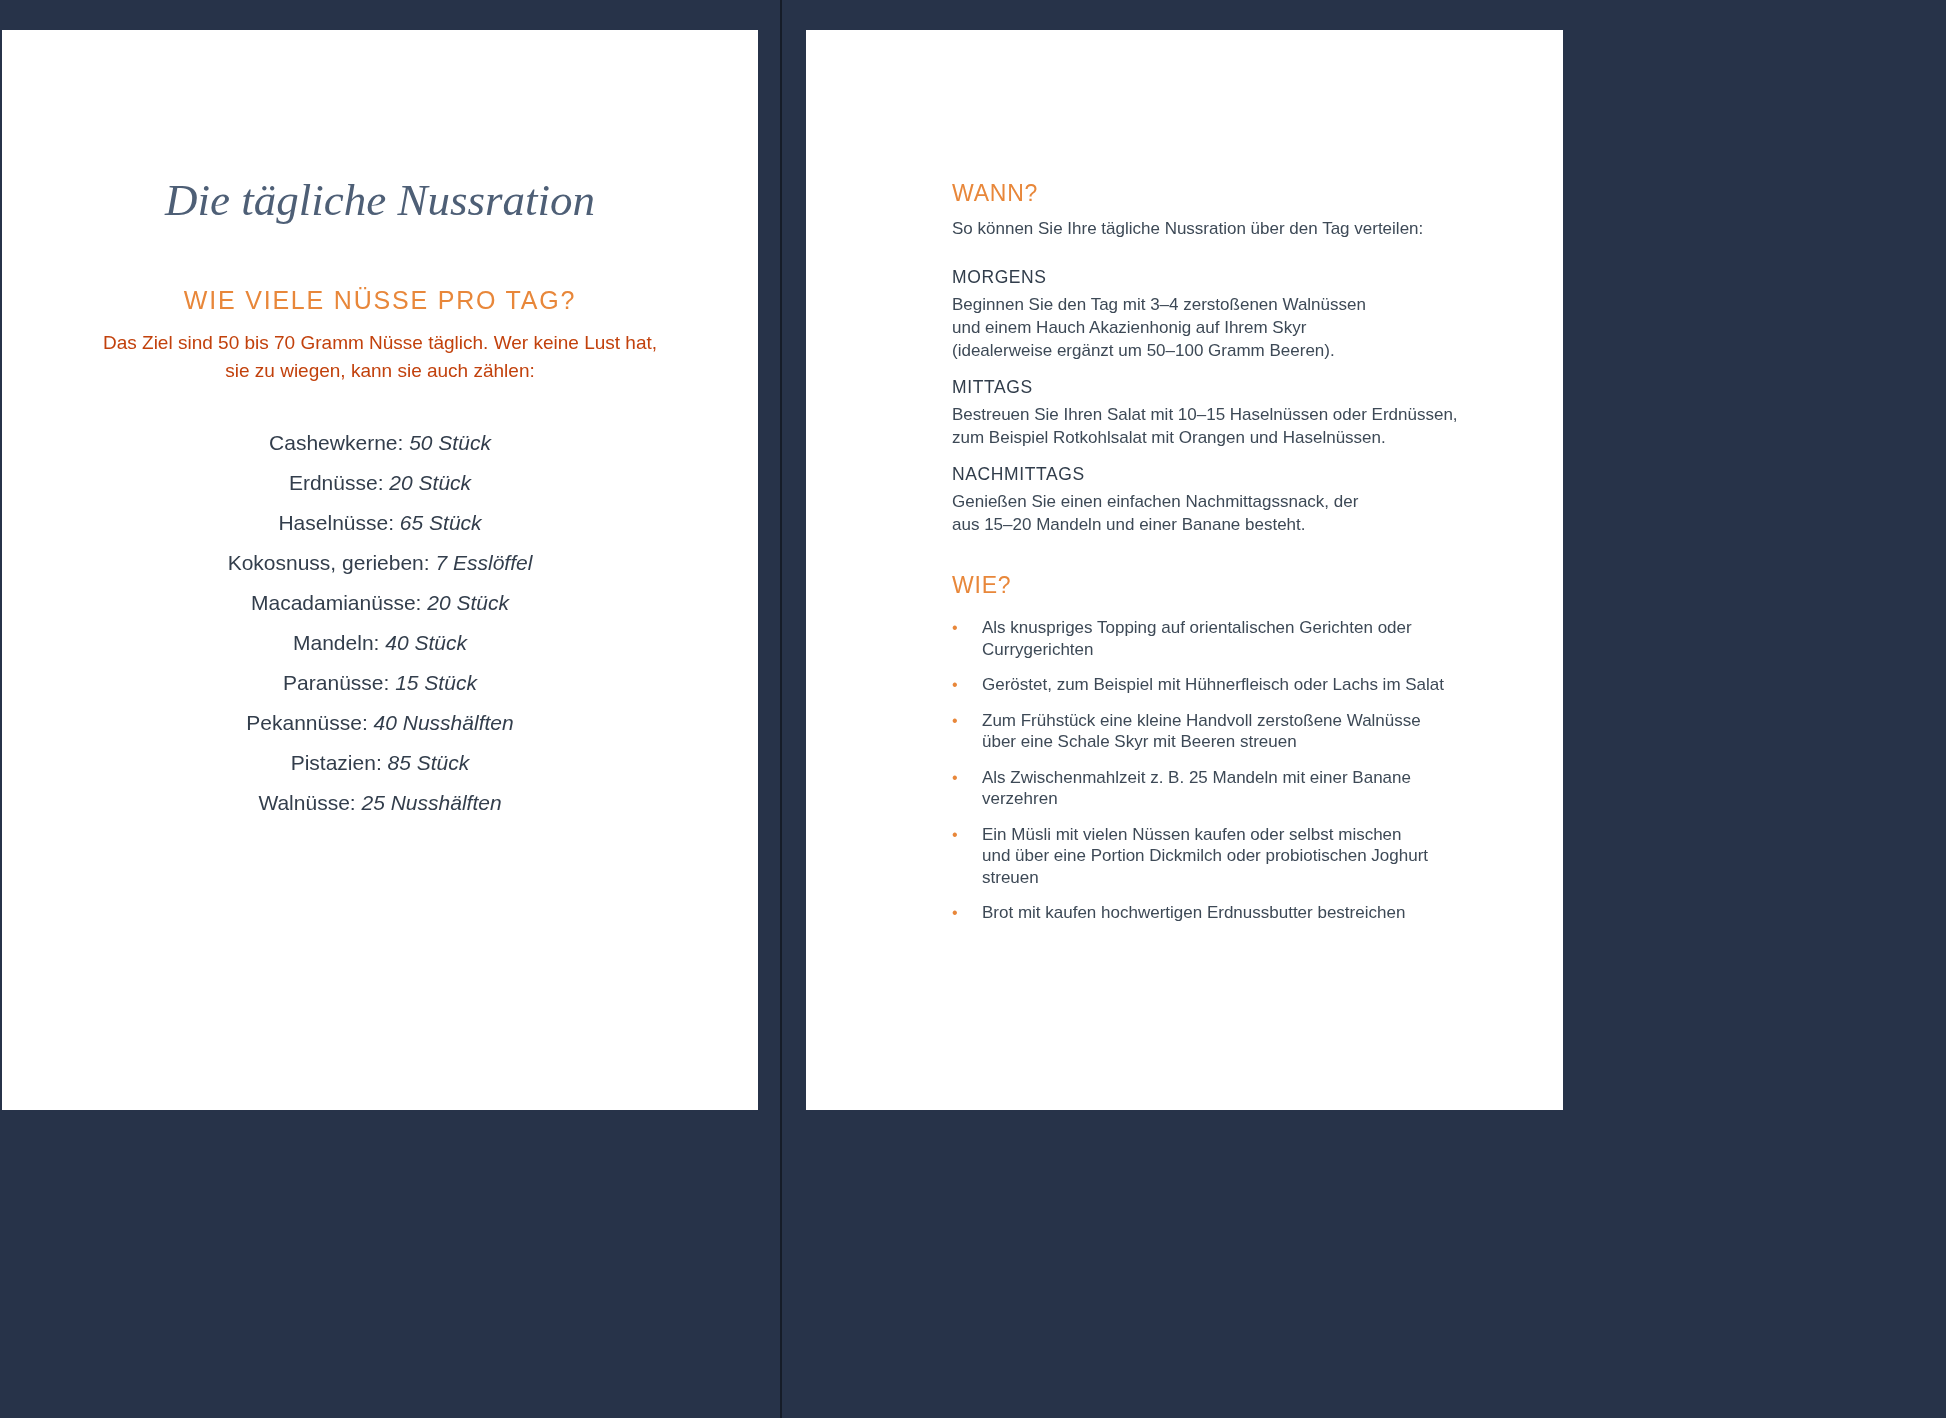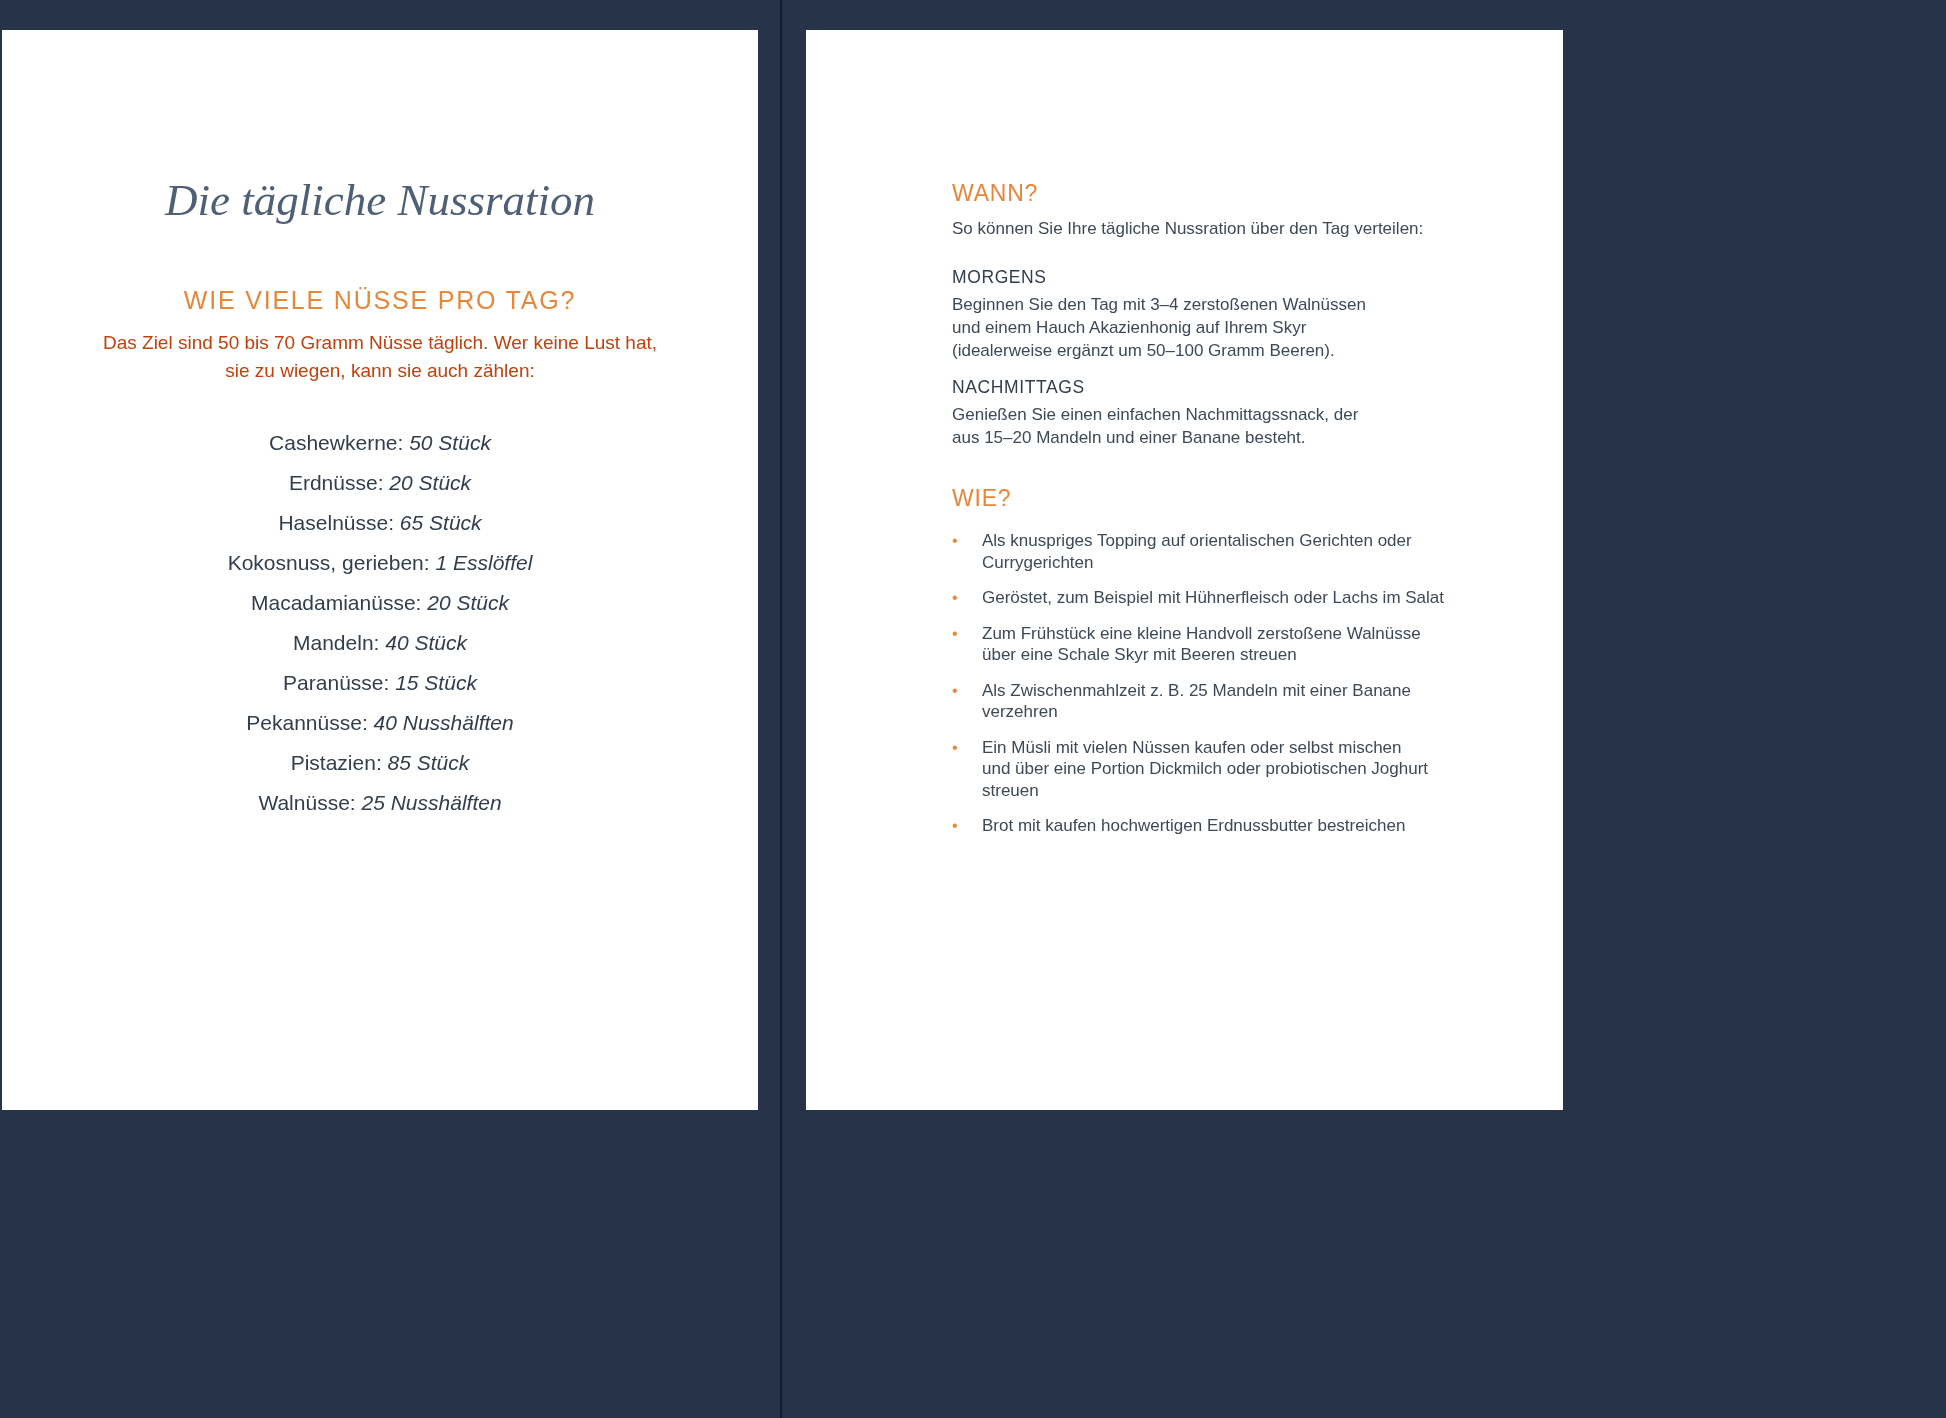--- a/index.html
+++ b/index.html
@@ -134,21 +134,21 @@
         <div class="nut-item">
           <span>Erdnüsse:</span>
           <span class="nut-amount">20 Stück</span>
         </div>
         <div class="nut-item">
           <span>Haselnüsse:</span>
           <span class="nut-amount">65 Stück</span>
         </div>
         <div class="nut-item">
           <span>Kokosnuss, gerieben:</span>
-          <span class="nut-amount">1 Esslöffel</span>
+          <span class="nut-amount">7 Esslöffel</span>
         </div>
         <div class="nut-item">
           <span>Macadamianüsse:</span>
           <span class="nut-amount">20 Stück</span>
         </div>
         <div class="nut-item">
           <span>Mandeln:</span>
           <span class="nut-amount">40 Stück</span>
         </div>
         <div class="nut-item">
@@ -178,20 +178,25 @@
       <div class="wann-intro">So können Sie Ihre tägliche Nussration über den Tag verteilen:</div>
 
       <div class="time-sections">
         <div class="time-section">
           <div class="time-title">MORGENS</div>
           <div class="time-text">Beginnen Sie den Tag mit 3–4 zerstoßenen Walnüssen
 und einem Hauch Akazienhonig auf Ihrem Skyr
 (idealerweise ergänzt um 50–100 Gramm Beeren).</div>
         </div>
         <div class="time-section">
+          <div class="time-title">MITTAGS</div>
+          <div class="time-text">Bestreuen Sie Ihren Salat mit 10–15 Haselnüssen oder Erdnüssen,
+zum Beispiel Rotkohlsalat mit Orangen und Haselnüssen.</div>
+        </div>
+        <div class="time-section">
           <div class="time-title">NACHMITTAGS</div>
           <div class="time-text">Genießen Sie einen einfachen Nachmittagssnack, der
 aus 15–20 Mandeln und einer Banane besteht.</div>
         </div>
       </div>
 
       <div class="wie-block">
         <div class="orange-heading">WIE?</div>
 
         <div class="bullet-list">

